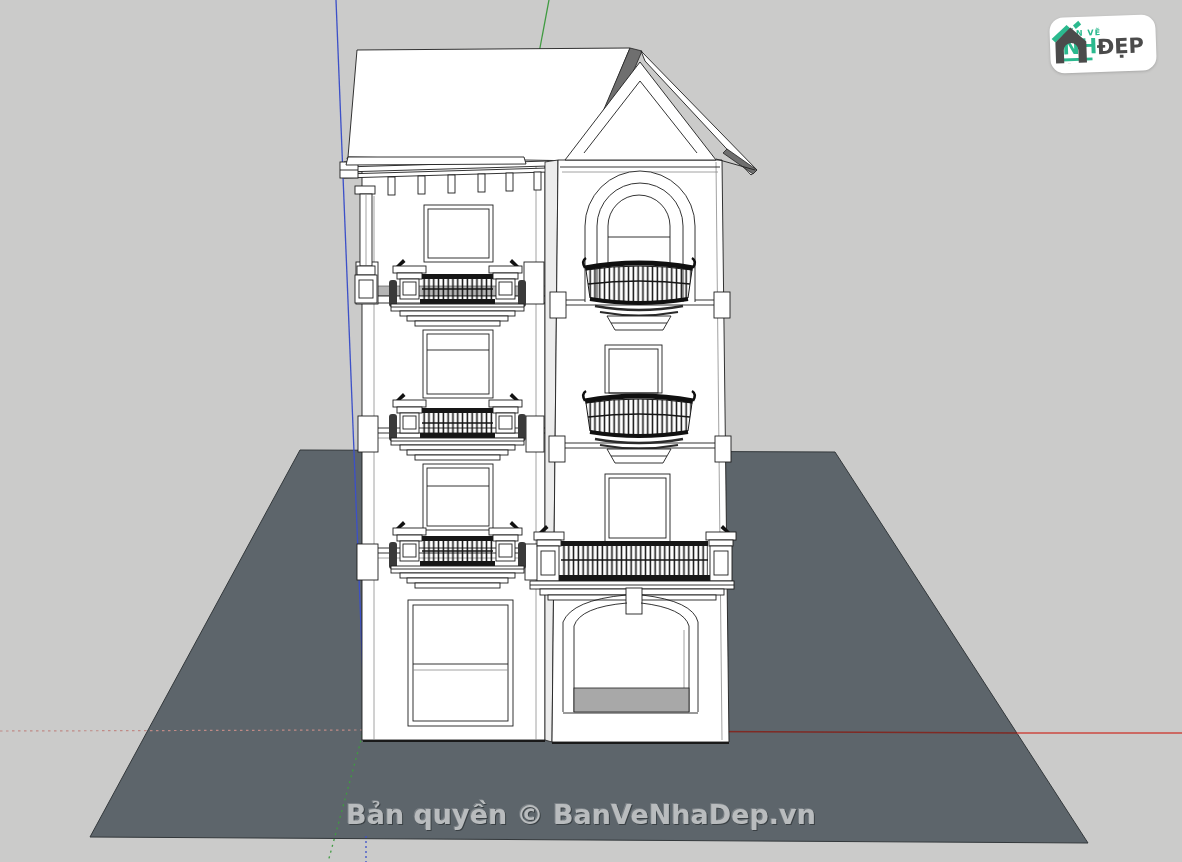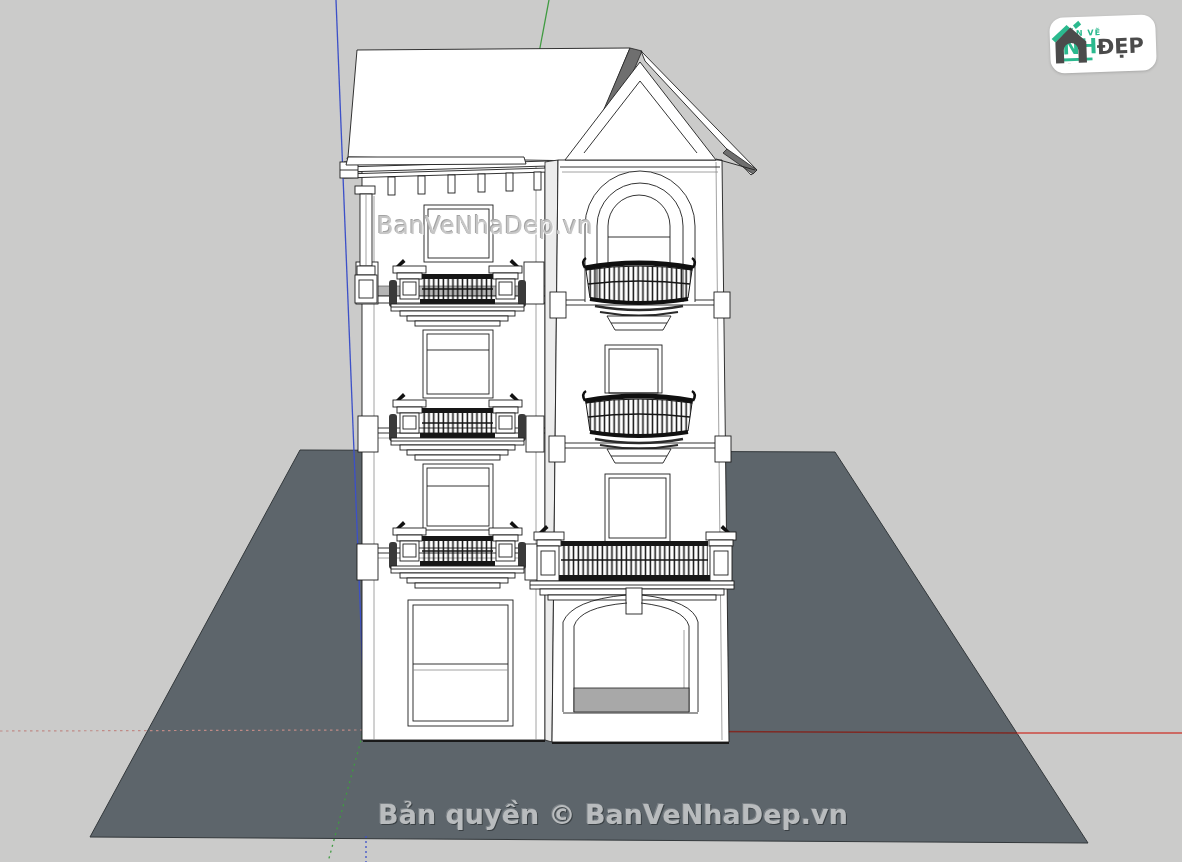--- a/index.html
+++ b/index.html
@@ -11,21 +11,21 @@
   .lnf{fill:none;stroke:#8a8a8a;stroke-width:.8;}
   .rail5{fill:none;stroke:#101010;stroke-width:5;}
   .rail4{fill:none;stroke:#101010;stroke-width:4;}
   .rail3{fill:none;stroke:#101010;stroke-width:2.5;}
   .darkf{fill:var(--fascia_dark,#6f6f6f);stroke:#222;stroke-width:.8;}
   .watermark{position:absolute;left:377px;top:212px;font-size:24px;font-weight:400;
     letter-spacing:.5px;color:var(--watermark,#c6c6c6);
     text-shadow:1px 1px 0 #fdfdfd,-1px -1px 0 #a3a3a3;white-space:nowrap;}
   .footer{position:absolute;left:581px;top:799px;transform:translateX(-50%);
     font-size:27px;font-weight:700;color:var(--copyright,#b9bcbe);white-space:nowrap;
-    text-shadow:1px 1px 0 rgba(30,34,36,.55),-1px -1px 0 rgba(255,255,255,.18);margin-left:32px;}
+    text-shadow:1px 1px 0 rgba(30,34,36,.55),-1px -1px 0 rgba(255,255,255,.18);}
   .logo{position:absolute;left:1050px;top:16px;width:106px;height:56px;background:#fff;
     border-radius:14px;transform:rotate(-2deg);display:flex;align-items:center;
     justify-content:center;box-shadow:0 1px 3px rgba(0,0,0,.18);}
   .logo-inner{display:flex;align-items:flex-end;}
   .logo-left{display:flex;flex-direction:column;align-items:flex-start;margin-right:-4px;}
   .logo-top{font-size:8px;font-weight:700;letter-spacing:1px;color:var(--logo_green,#2bb98e);}
   .logo-nh{font-size:21px;font-weight:800;line-height:.95;color:var(--logo_green,#2bb98e);}
   .logo-underline{height:3px;width:30px;background:var(--logo_green,#2bb98e);margin-top:1px;}
   .logo-house{margin:0 -1px -2px -1px;}
   .logo-dep{font-size:21px;font-weight:800;line-height:.95;color:var(--logo_dark,#4b4b4b);
@@ -281,21 +281,20 @@
         <rect x="574" y="688" width="115" height="24" fill="var(--interior_floor,#a8a8a8)" stroke="#222" stroke-width=".8"></rect>
         <line x1="563" y1="713" x2="698" y2="713" class="ln"></line>
       </g>
     </g>
 
     <line x1="363" y1="741" x2="545" y2="741" stroke="#1a1a1a" stroke-width="2"></line>
     <line x1="552" y1="743" x2="729" y2="743" stroke="#1a1a1a" stroke-width="2"></line>
   </g>
 </svg>
 
-<div class="watermark">BanVeNhaDep.vn</div>
 
 <div class="footer">Bản quyền © BanVeNhaDep.vn</div>
 
 <div class="logo">
   <div class="logo-inner">
     <div class="logo-left">
       <span class="logo-top">BẢN VẼ</span>
       <span class="logo-nh">NH</span>
       <div class="logo-underline"></div>
     </div>

